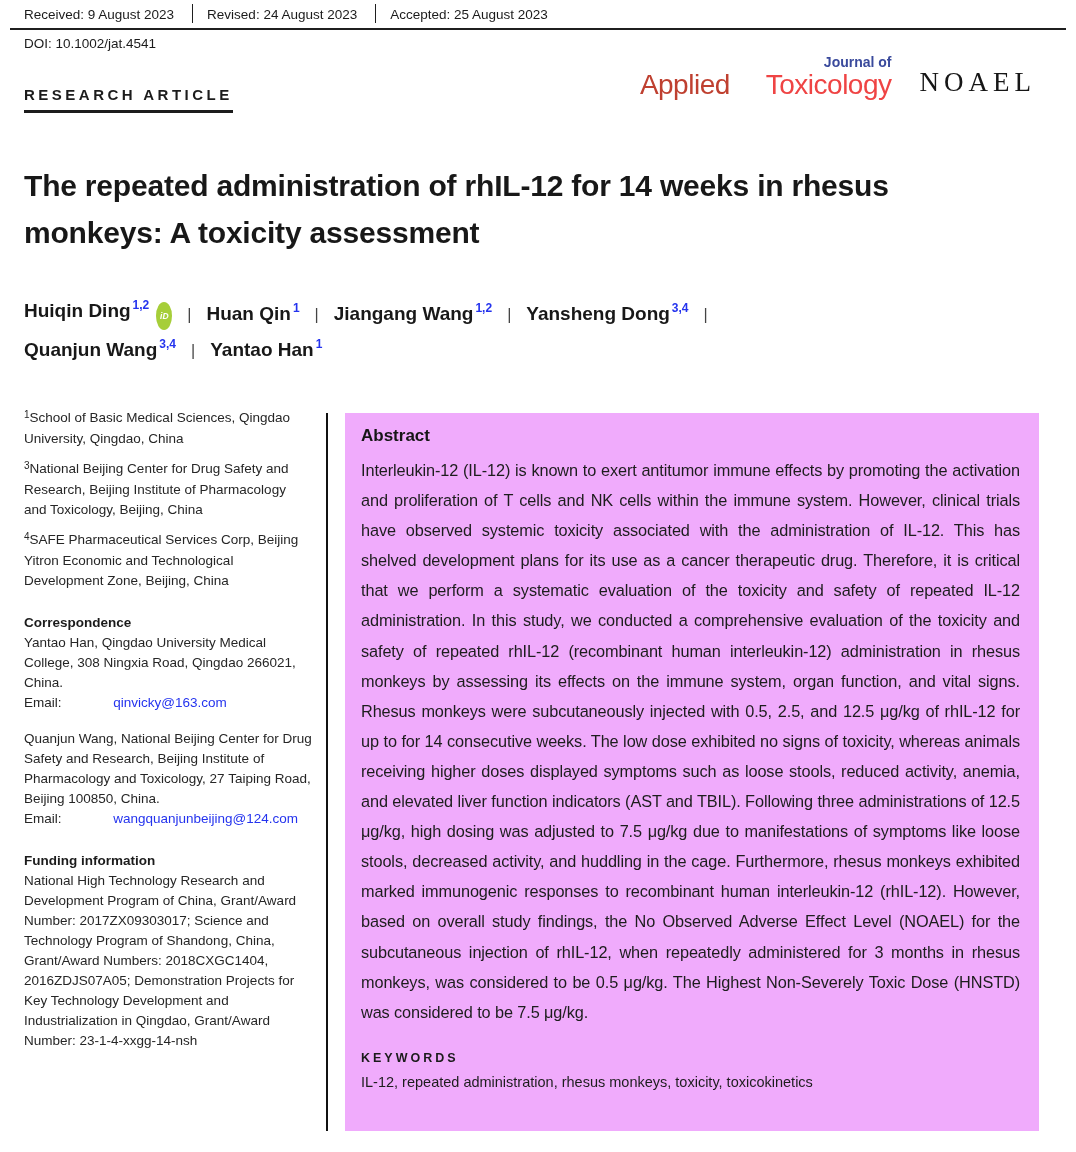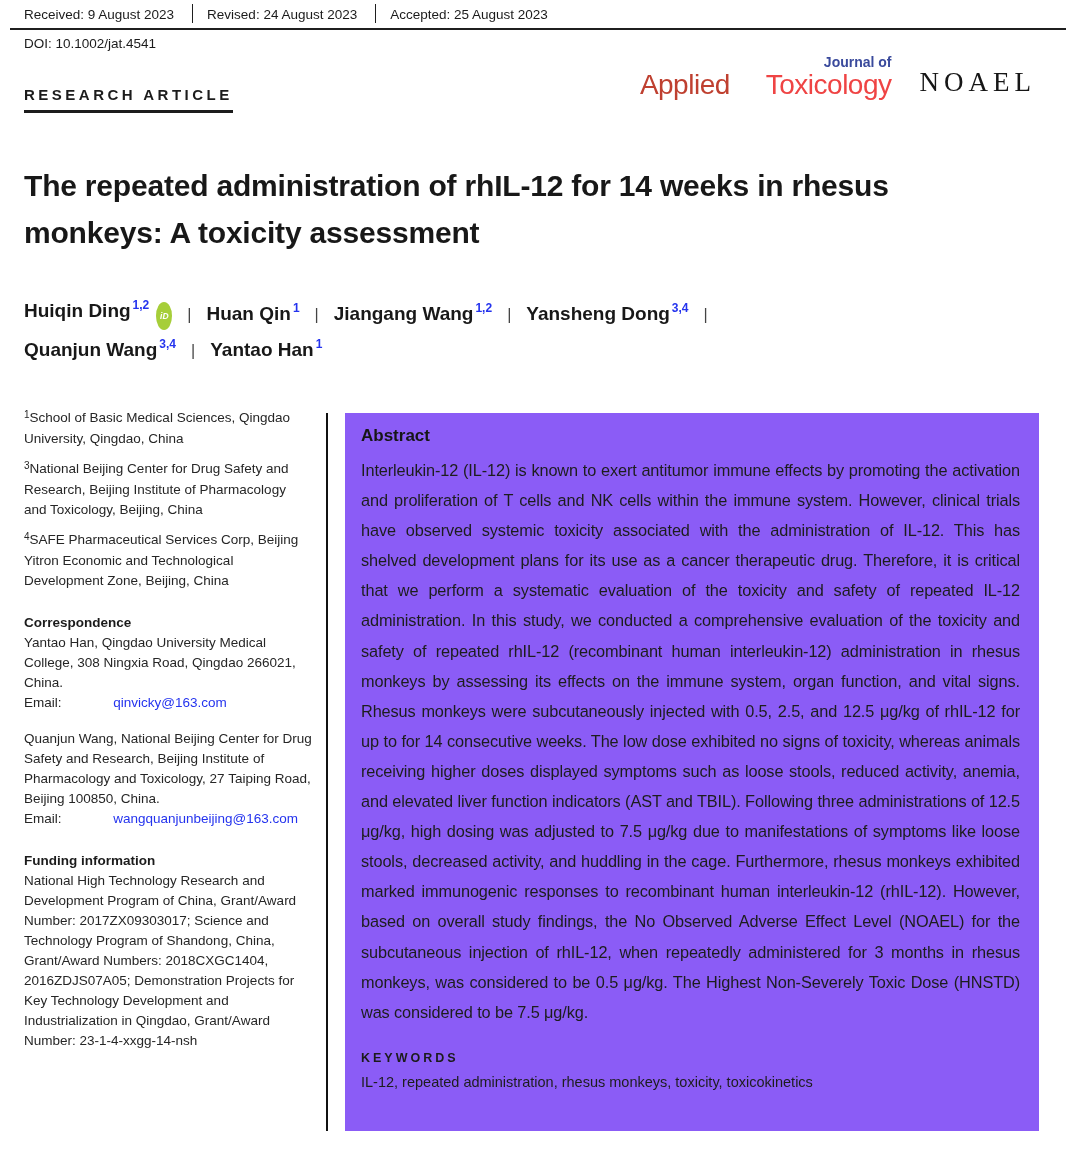--- a/index.html
+++ b/index.html
@@ -103,21 +103,21 @@
 
   
   .vrule {
     position: absolute; left: 326px; top: 413px;
     width: 2px; height: 718px; background: #111111;
   }
 
   
   .abstract-box {
     position: absolute; left: 345px; top: 413px; width: 694px; height: 718px;
-    background: #8b5cf6;
+    background: #f0abfc;
     padding: 13px 19px 0 16px;
   }
   .abstract-heading { font-size: 17px; font-weight: 700; color: #161616; margin-bottom: 9px; }
   .abstract-body {
     font-size: 16.3px; line-height: 30.1px; text-align: justify;
     color: #1d1d1d; letter-spacing: -0.1px;
   }
   .keywords-heading {
     margin-top: 24px; font-size: 12.5px; font-weight: 700;
     letter-spacing: 3px; color: #1b1b1b;
@@ -189,21 +189,21 @@
   <div class="affiliation"><span class="aff-sup">3</span><span>National Beijing Center for Drug Safety and Research, Beijing Institute of Pharmacology and Toxicology, Beijing, China</span></div>
   <div class="affiliation"><span class="aff-sup">4</span><span>SAFE Pharmaceutical Services Corp, Beijing Yitron Economic and Technological Development Zone, Beijing, China</span></div>
 
   <div class="col-heading">Correspondence</div>
   <div class="corr-entry">
     <span>Yantao Han, Qingdao University Medical College, 308 Ningxia Road, Qingdao 266021, China.</span><br>
     <span>Email: </span><a class="email-link">qinvicky@163.com</a>
   </div>
   <div class="corr-entry">
     <span>Quanjun Wang, National Beijing Center for Drug Safety and Research, Beijing Institute of Pharmacology and Toxicology, 27 Taiping Road, Beijing 100850, China.</span><br>
-    <span>Email: </span><a class="email-link">wangquanjunbeijing@163.com</a>
+    <span>Email: </span><a class="email-link">wangquanjunbeijing@124.com</a>
   </div>
 
   <div class="col-heading">Funding information</div>
   <div class="funding-text">National High Technology Research and Development Program of China, Grant/Award Number: 2017ZX09303017; Science and Technology Program of Shandong, China, Grant/Award Numbers: 2018CXGC1404, 2016ZDJS07A05; Demonstration Projects for Key Technology Development and Industrialization in Qingdao, Grant/Award Number: 23-1-4-xxgg-14-nsh</div>
 </div>
 
 <div class="vrule"></div>
 
 <div class="abstract-box">
   <div class="abstract-heading">Abstract</div>

